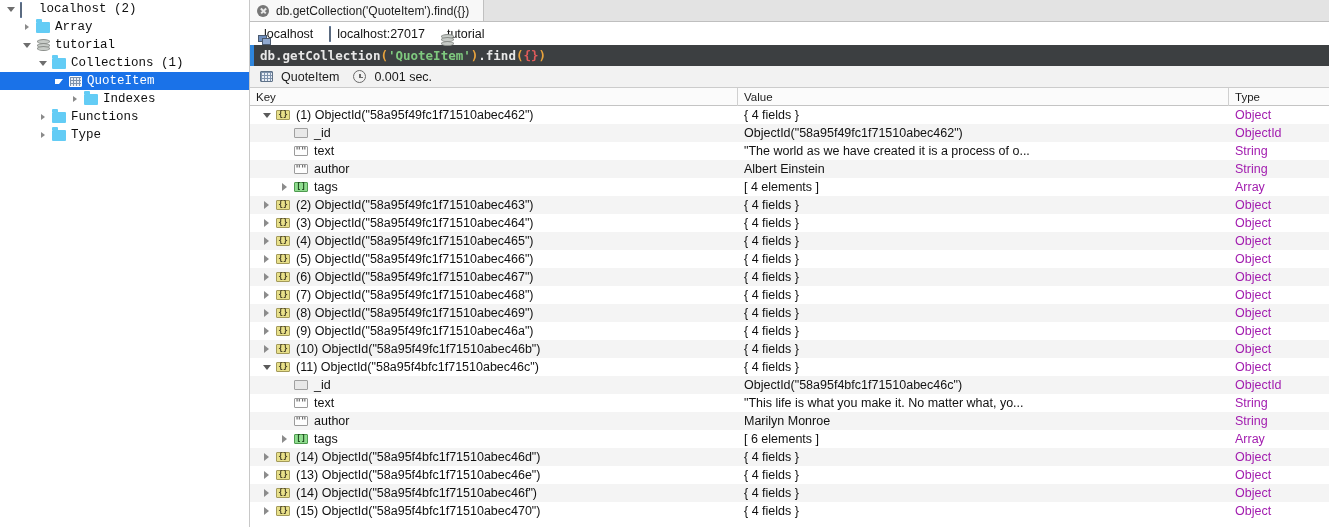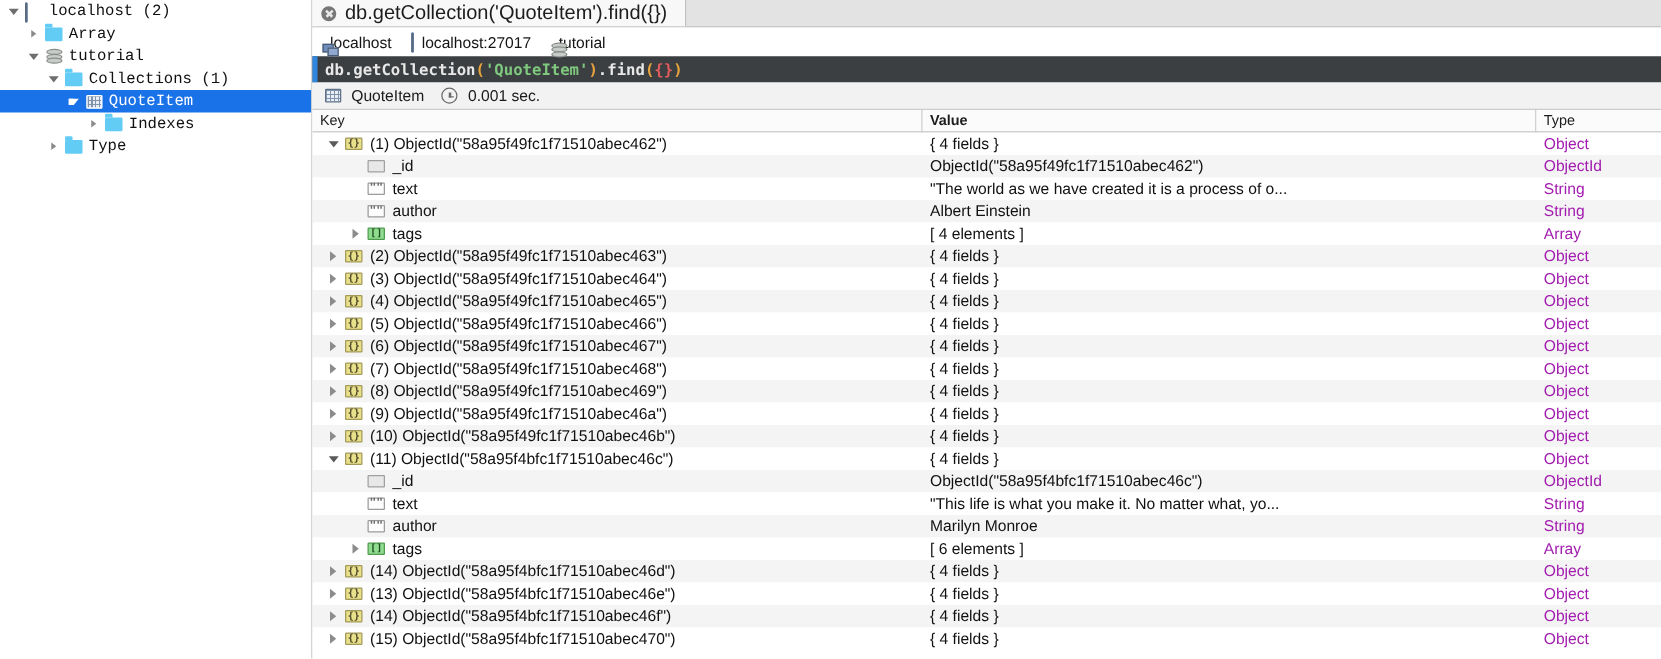--- a/index.html
+++ b/index.html
@@ -100,21 +100,21 @@
   #tabstrip {
     height: 22px; background: #e3e3e3;
     display: flex; align-items: stretch;
     border-bottom: 1px solid #bfbfbf;
     flex: 0 0 22px;
   }
   .tab {
     background:#f7f7f7; border-right: 1px solid #c0c0c0;
     display:flex; align-items:center; gap:7px;
     padding: 0 14px 0 7px;
-    font-size: 16px; color:#1c1c1c;
+    font-size: 12px; color:#1c1c1c;
   }
   .tab.active { background:#f8f8f8; }
   .close-icon {
     width: 12px; height:12px; border-radius:50%;
     background:#777777; position:relative; flex:0 0 12px;
   }
   .close-icon:before, .close-icon:after {
     content:""; position:absolute; left:2.6px; top:5.3px;
     width:7px; height:1.5px; background:#e9e9e9;
   }
@@ -172,21 +172,21 @@
   
   #thead {
     height: 18px; background:#fbfbfb;
     border-bottom: 1px solid #c4c4c4;
     display:flex; flex:0 0 18px; font-size:11.5px; color:#1c1c1c;
     align-items:center;
   }
   #thead .th { height:18px; display:flex; align-items:center; padding-left:6px; position:relative;text-align:right; }
   #thead .th + .th { border-left: 1px solid #d0d0d0; }
   .col-key { width: 487px; flex:0 0 487px; }
-  .col-val { width: 491px; flex:0 0 491px;font-weight:bold; }
+  .col-val { width: 491px; flex:0 0 491px; }
   .col-typ { flex: 1 1 auto; }
 
   
   #tbody { flex: 1 1 auto; overflow: hidden; }
   .row { height:18px; display:flex; align-items:center; font-size:12.5px; color:#111111; white-space:nowrap; }
   .row.odd { background:#ffffff; }
   .row.even { background:#f4f4f4; }
   .cell { height:18px; display:flex; align-items:center; overflow:hidden; }
   .cell.key { width:487px; flex:0 0 487px; padding-left:0; }
   .cell.val { width:491px; flex:0 0 491px; padding-left:7px; }
@@ -285,20 +285,30 @@
       </div>
       <div class="tree-row">
         <span style="width:68px;flex:0 0 68px;"></span>
         <span class="twisty">
           <span class="tw"></span>
         </span>
         <span class="ticon">
           <span class="ico-folder"></span>
         </span>
         <span class="tlabel">Indexes</span>
+      </div>
+      <div class="tree-row">
+        <span style="width:36px;flex:0 0 36px;"></span>
+        <span class="twisty">
+          <span class="tw"></span>
+        </span>
+        <span class="ticon">
+          <span class="ico-folder"></span>
+        </span>
+        <span class="tlabel">Functions</span>
       </div>
       <div class="tree-row">
         <span style="width:36px;flex:0 0 36px;"></span>
         <span class="twisty">
           <span class="tw"></span>
         </span>
         <span class="ticon">
           <span class="ico-folder"></span>
         </span>
         <span class="tlabel">Type</span>

